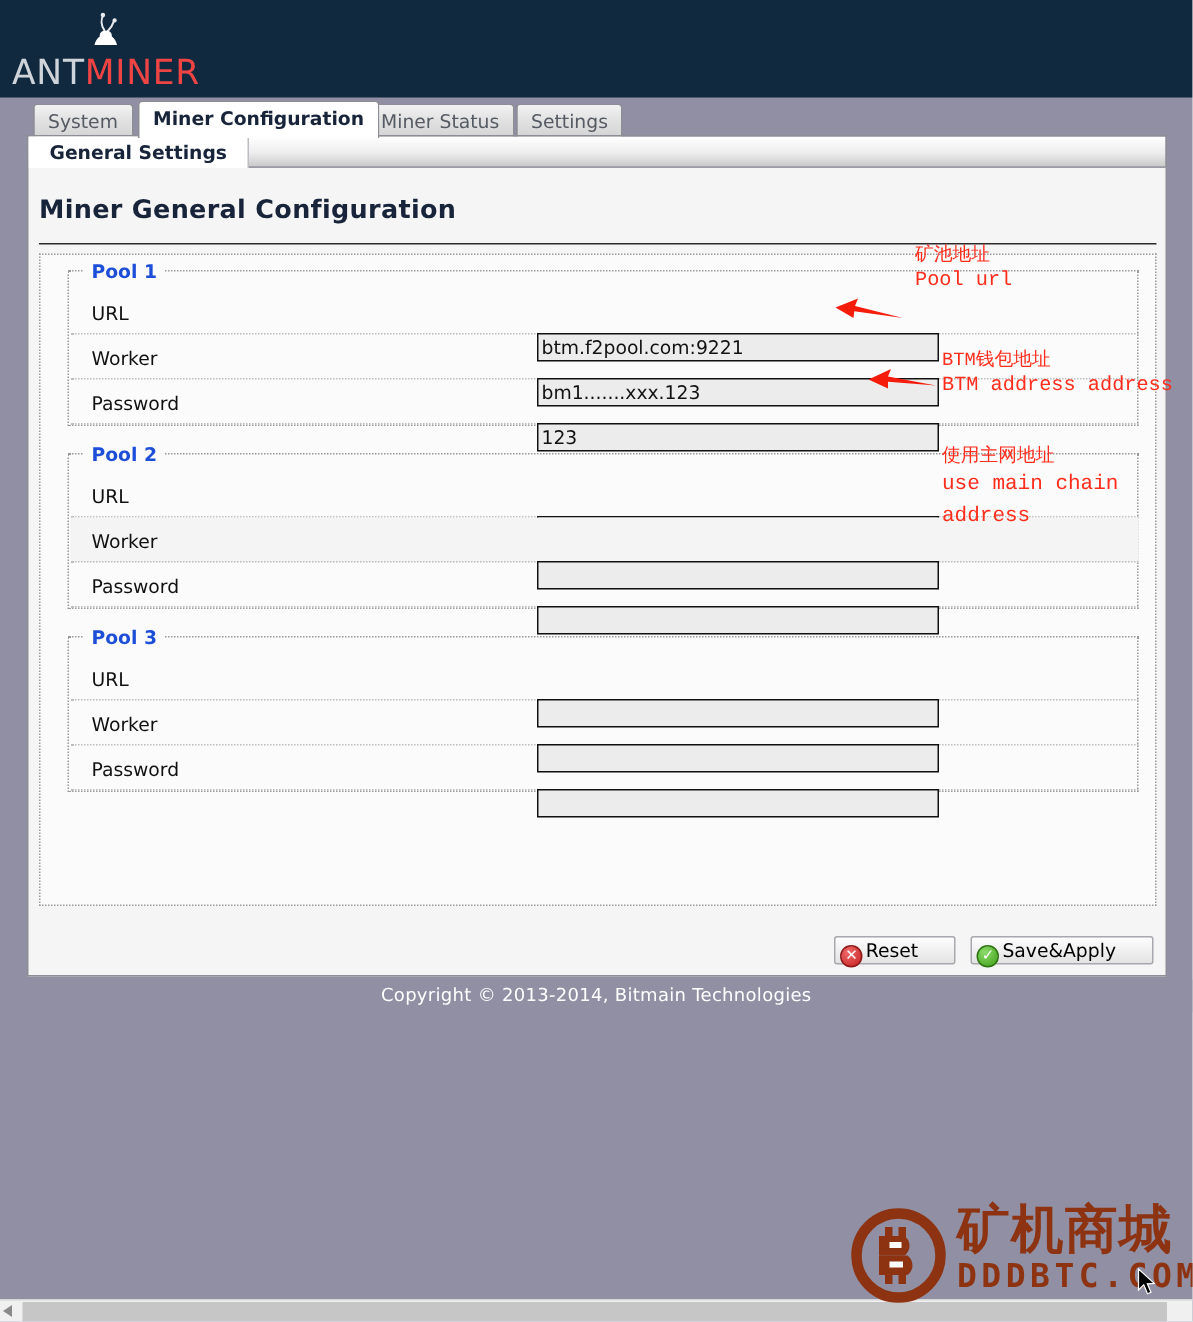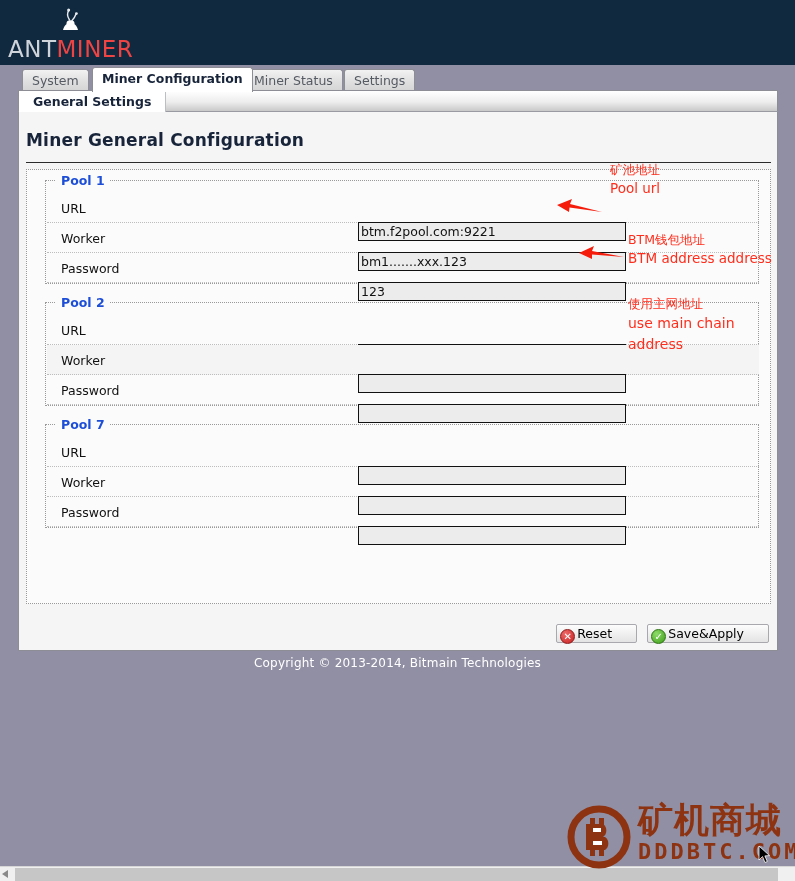--- a/index.html
+++ b/index.html
@@ -265,20 +265,21 @@
   }
 
   
   .anno {
     position: absolute;
     color: #ff2d1c;
     font-size: 13.5px;
     line-height: 18px;
     white-space: nowrap;
     z-index: 40;
+    font-family: Liberation Mono, monospace;
   }
   .anno .cn { font-size: 12.5px; }
   .arrow {
     position: absolute;
     z-index: 41;
   }
 
   
   #watermark {
     position: absolute;
@@ -404,21 +405,21 @@
         <div class="rlabel">Worker</div>
         <input class="rinput" type="text" value="" style="">
       </div>
       <div class="row" style="top:72px;">
         <div class="rlabel">Password</div>
         <input class="rinput" type="text" value="" style="">
       </div>
     </div>
 
     <div class="poolset" style="top:254px; height:104px;">
-      <div class="legend">Pool 7</div>
+      <div class="legend">Pool 3</div>
       <div class="row" style="top:12px;">
         <div class="rlabel">URL</div>
         <input class="rinput" type="text" value="" style="">
       </div>
       <div class="row" style="top:42px;">
         <div class="rlabel">Worker</div>
         <input class="rinput" type="text" value="" style="">
       </div>
       <div class="row" style="top:72px;">
         <div class="rlabel">Password</div>

